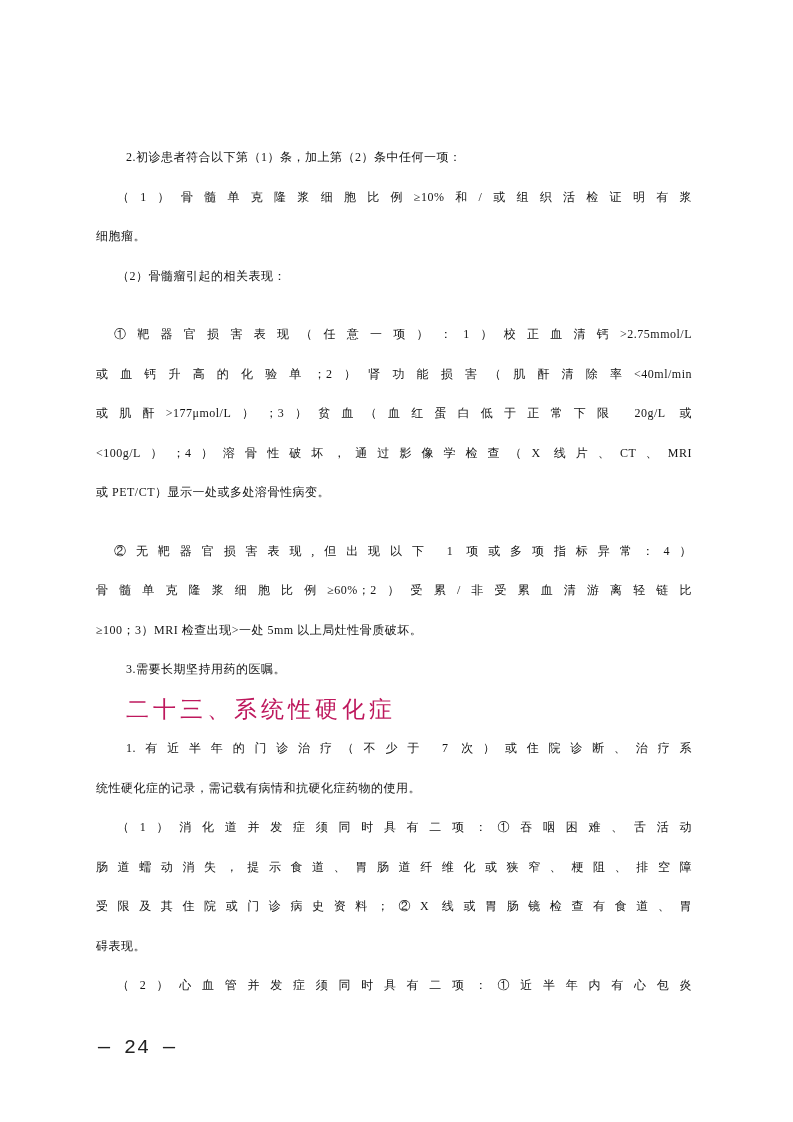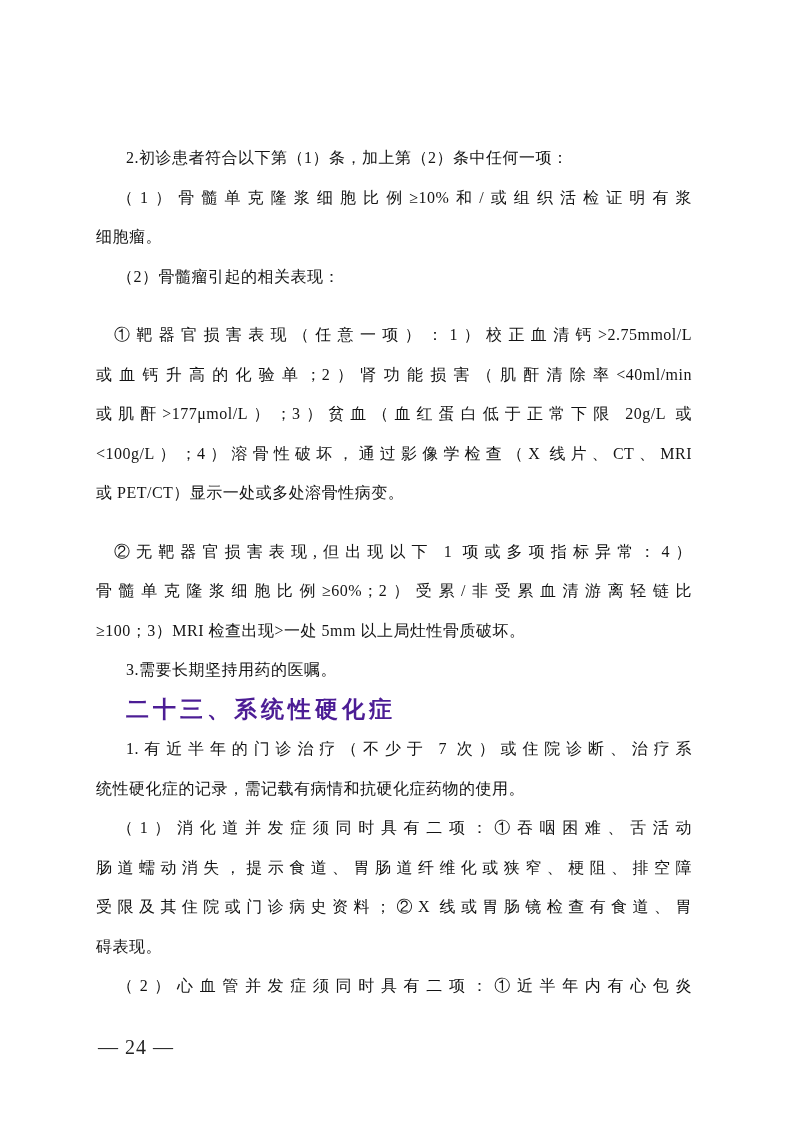--- a/index.html
+++ b/index.html
@@ -19,52 +19,52 @@
   }
   .content {
     position: absolute;
     left: 96px;
     top: 138px;
     width: 596px;
   }
   .line {
     height: 39.5px;
     line-height: 39.5px;
-    font-size: 16px;
+    font-size: 12px;
     letter-spacing: 0.5px;
     white-space: nowrap;
     text-align: left;
   }
   .line.fill {
     white-space: normal;
     text-align: justify;
     text-align-last: justify;
     text-justify: inter-ideograph;
     overflow: hidden;
     height: 39.5px;
   }
   
   .ind-num   { padding-left: 30px; }  
   .ind-paren { padding-left: 21px; }  
   .ind-circ  { padding-left: 18px; margin-top: 19px; }  
   .heading {
     font-family: "Liberation Sans", "DejaVu Sans", sans-serif;
-    font-weight: bold;
+    font-weight: normal;
     font-size: 23px;
     letter-spacing: 4px;
-    color: #4c1d95;
+    color: #be185d;
   }
   .pagenum {
     position: absolute;
     left: 98px;
     top: 1036px;
     font-size: 20px;
     letter-spacing: 1px;
     color: #222;
-    font-family: Liberation Serif, serif;
+    font-family: Liberation Mono, monospace;
   }
 </style>
 </head>
 <body>
 
 <div class="page">
   <div class="content">
     <div class="line ind-num">2.初诊患者符合以下第（1）条，加上第（2）条中任何一项：</div>
     <div class="line ind-paren fill">（1）骨髓单克隆浆细胞比例≥10%和/或组织活检证明有浆</div>
     <div class="line">细胞瘤。</div>

